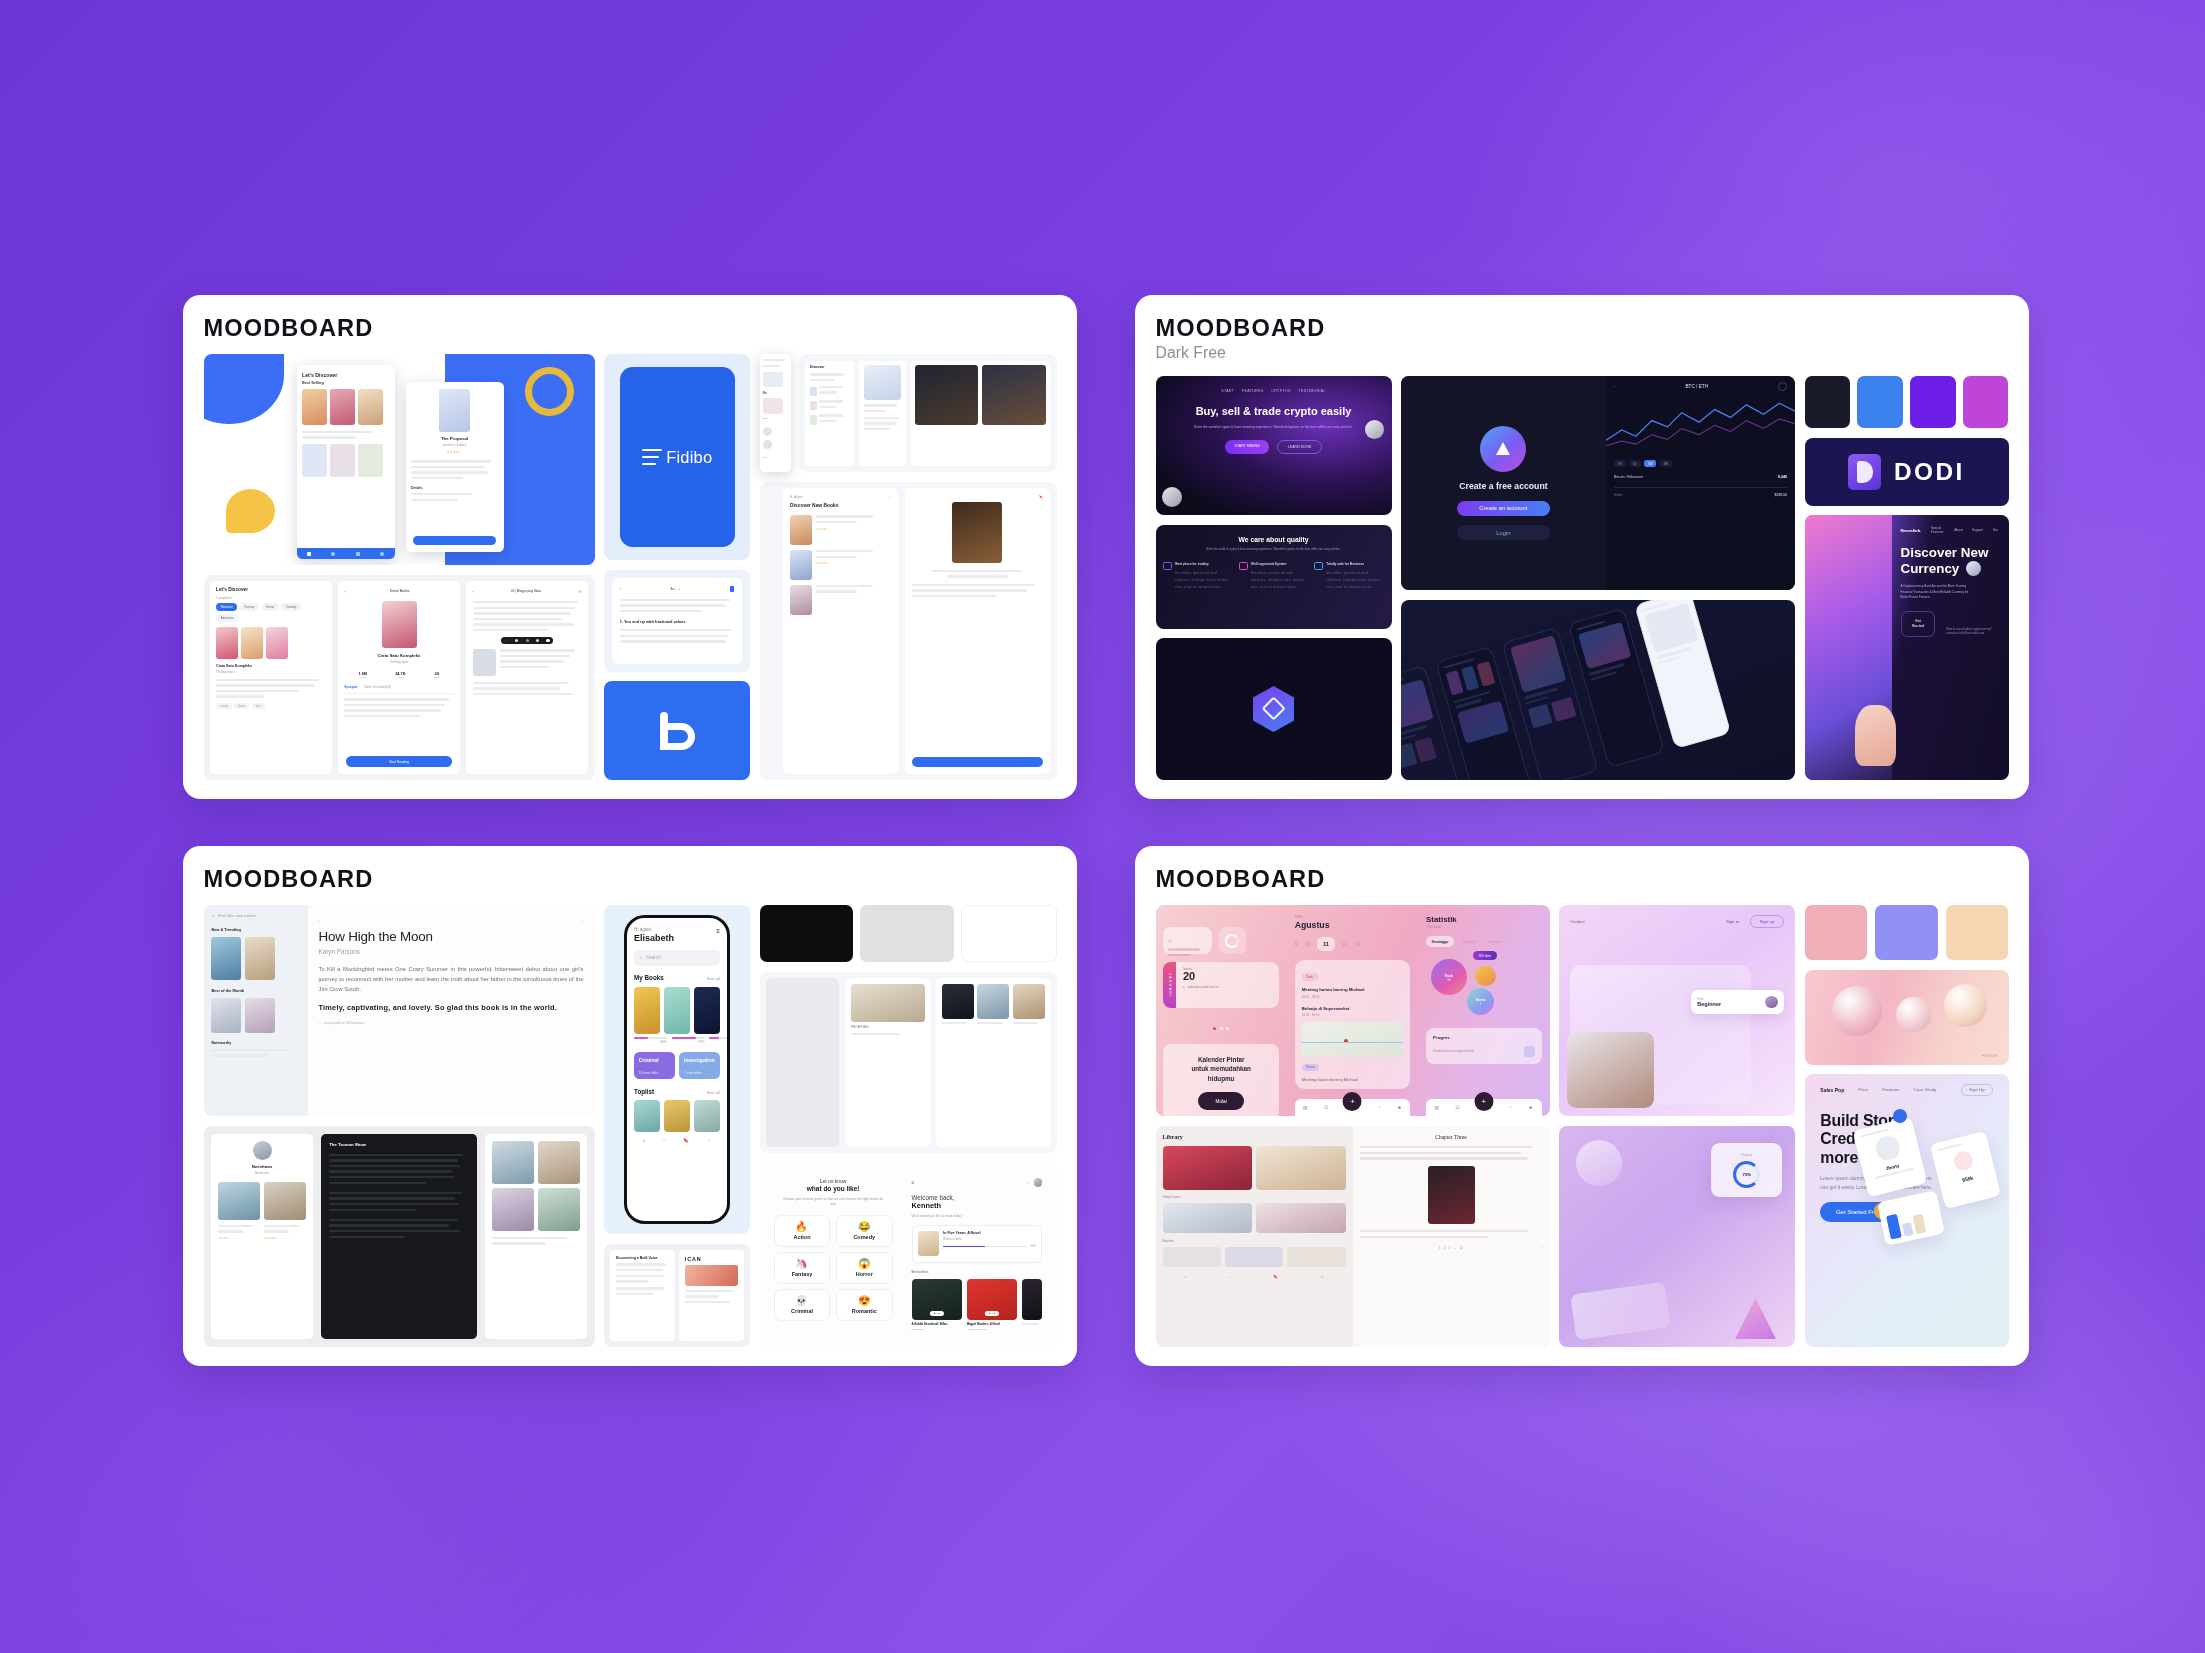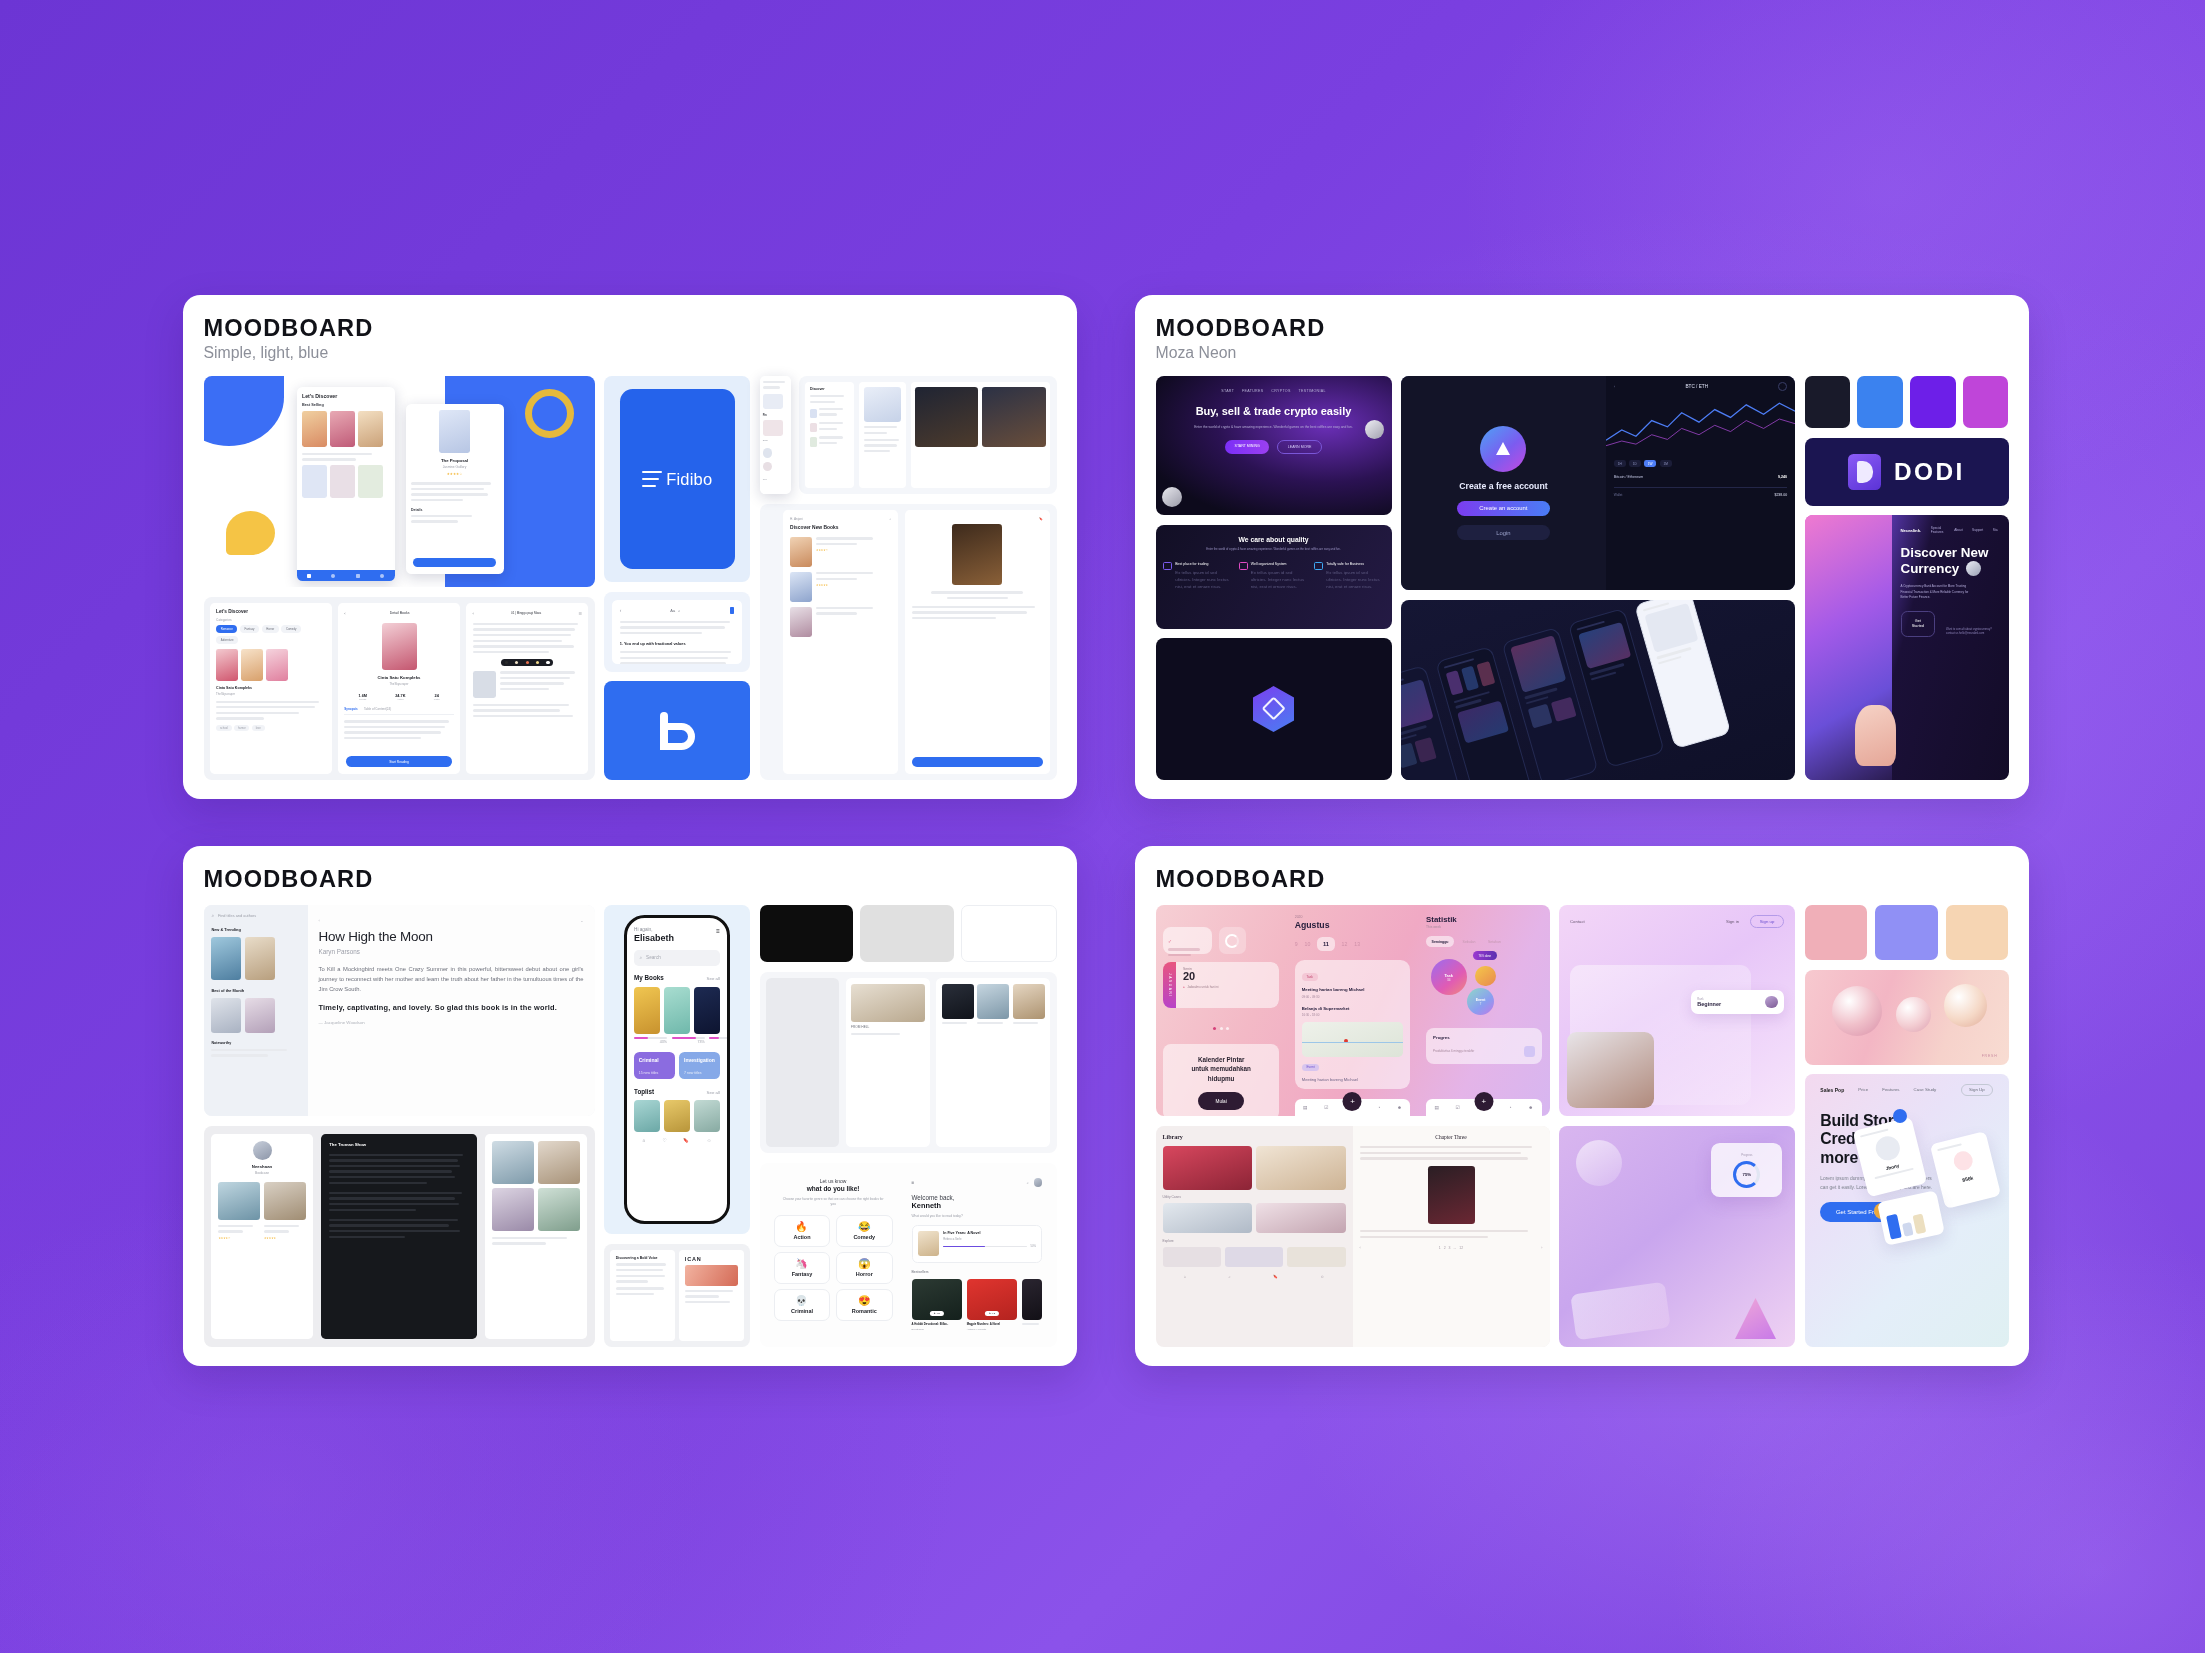--- a/index.html
+++ b/index.html
@@ -200,21 +200,20 @@
 
 <div class="bg-swirl sw1"></div>
 <div class="bg-swirl sw2"></div>
 <div class="bg-swirl sw3"></div>
 
 <div class="grid">
 
   <div class="panel">
     <div>
       <div class="panel-title">MOODBOARD</div>
-      <div class="panel-sub">Simple, light, blue</div>
     </div>
     <div class="board">
 
       <div class="col p1-c1">
         <div class="p1-top">
           <div class="p1-blob-blue"></div>
           <div class="p1-blob-yellow"></div>
           <div class="p1-blue-panel"></div>
           <div class="p1-ring"></div>
           <div class="shot p1-s1">
@@ -538,21 +537,21 @@
             </div>
           </div>
         </div>
       </div>
     </div>
   </div>
 
   <div class="panel">
     <div>
       <div class="panel-title">MOODBOARD</div>
-      <div class="panel-sub">Moza Neon</div>
+      <div class="panel-sub">Dark Free</div>
     </div>
     <div class="board">
 
       <div class="col p2-c2">
         <div class="p2-hero">
           <div style="padding:12.6px 9.5px 0">
             <div class="nav-mini">
               <span>START</span>
               <span>FEATURES</span>
               <span>CRYPTOS</span>

